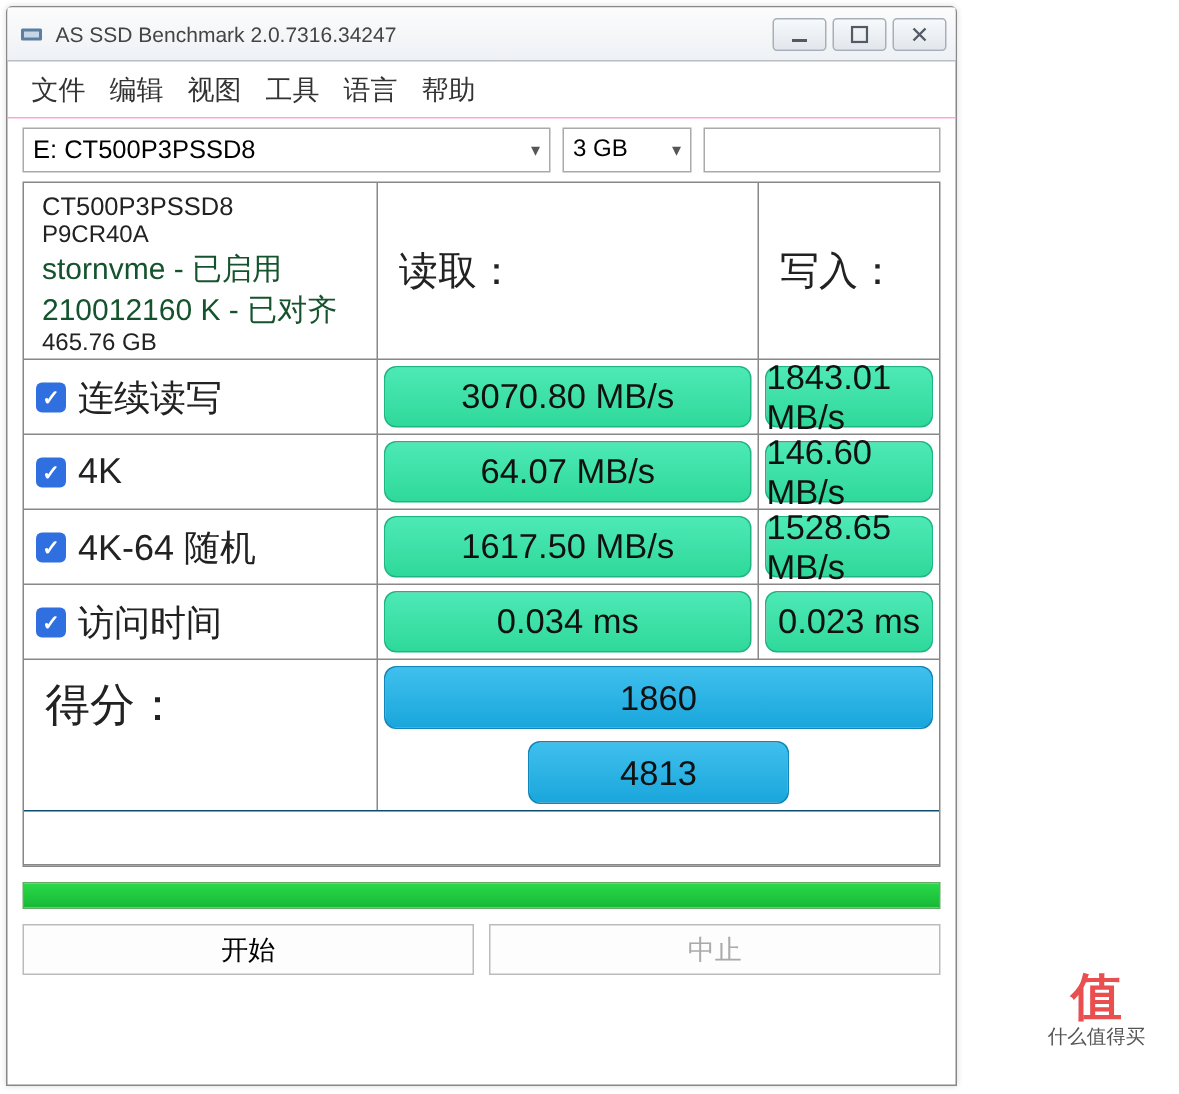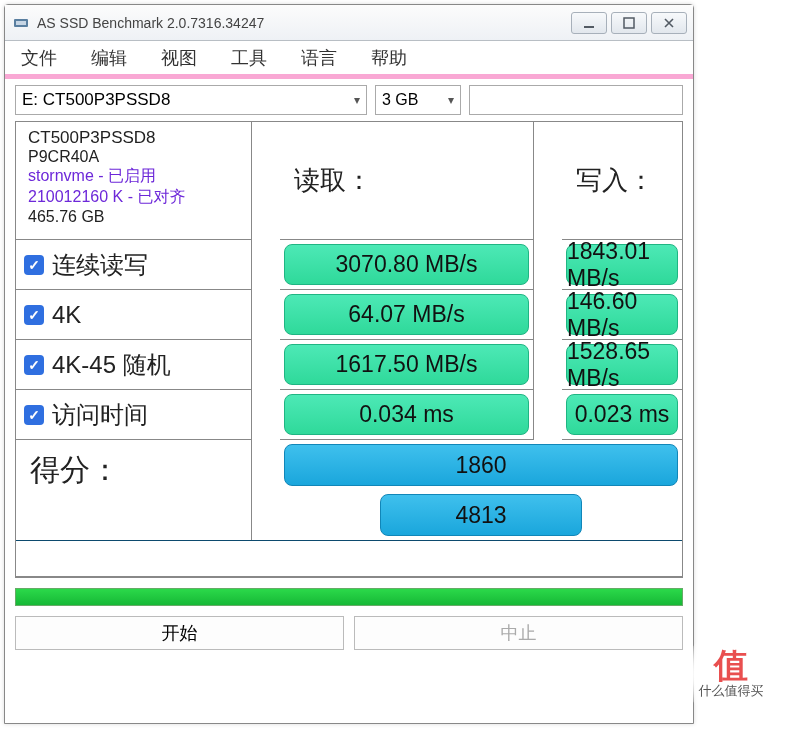--- a/index.html
+++ b/index.html
@@ -1,19 +1,19 @@
 <!DOCTYPE html>
 <html><head>
 <meta charset="utf-8">
 <style>
 * { box-sizing: border-box; margin: 0; padding: 0; font-family: "Microsoft YaHei", "SimSun", sans-serif; }
 body { background: #fff; width: 786px; height: 729px; position: relative; }
 
 .window {
-  position: absolute; left: 4px; top: 4px; width: 690px; height: 720px;
+  position: absolute; left: 4px; top: 4px; width: 634px; height: 720px;
   background: #fff; border: 1px solid #888; border-radius: 4px 4px 0 0;
   box-shadow: 0 0 4px rgba(0,0,0,0.15);
 }
 
 .titlebar {
   height: 36px;
   background: linear-gradient(to bottom, #fcfcfc, #eef1f5);
   border-bottom: 1px solid #b8bec4;
   display: flex; align-items: center;
   padding: 0 6px;
@@ -23,22 +23,22 @@
 .titlebar .win-buttons { display: flex; gap: 4px; }
 .win-btn {
   width: 36px; height: 22px; border: 1px solid #a7b0ba; border-radius: 3px;
   background: linear-gradient(to bottom, #f7f9fb, #e2e7ed);
   display: flex; align-items: center; justify-content: center;
   color: #525a63; cursor: pointer;
 }
 .win-btn svg { width: 12px; height: 12px; }
 
 .menubar {
-  height: 38px; display: flex; align-items: flex-end; padding: 0 8px; gap: 18px;
-  font-size: 18px; color: #333; border-bottom: 5px solid #f9a8d4;
+  height: 38px; display: flex; align-items: center; padding: 0 8px; 
+  font-size: 18px; color: #333; border-bottom: 1px solid #f9a8d4;
 }
 .menu-item { padding: 4px 8px; cursor: pointer; }
 
 .toolbar {
   display: flex; align-items: center; padding: 6px 10px; gap: 8px;
 }
 .drive-select {
   flex: 0 0 352px; height: 30px; border: 1px solid #aaa;
   font-size: 17px; padding: 0 6px; background: #fff;
   display: flex; align-items: center; justify-content: space-between;
@@ -51,35 +51,35 @@
   cursor: pointer;
 }
 .drive-select .chev, .size-select .chev { font-size: 12px; color: #555; }
 .search-box {
   flex: 1; height: 30px; border: 1px solid #aaa; background: #fff;
 }
 
 .grid {
   margin: 0 10px; border: 1px solid #888;
 }
-.row { display: flex; gap: 28px; }
+.row { display: flex; }
 .cell {
   border-right: 1px solid #888; border-bottom: 1px solid #888;
   display: flex; align-items: center;
 }
 .cell:last-child { border-right: none; }
 
 .col-left { flex: 0 0 236px; }
 .col-mid { flex: 0 0 254px; }
 .col-right { flex: 1; }
 
 .info-cell { height: 118px; flex-direction: column; align-items: flex-start; padding: 6px 12px; gap: 0; }
 .info-cell .dev-name { font-size: 17px; color: #222; }
 .info-cell .fw { font-size: 16px; color: #222; }
-.info-cell .green { font-size: 16px; color: #6d28d9; }
+.info-cell .green { font-size: 20px; color: #14532d; }
 .info-cell .capacity { font-size: 16px; color: #222; }
 
 .header-cell { height: 118px; font-size: 26px; color: #222; padding-left: 14px; }
 
 .test-row { height: 50px; }
 .test-label {
   font-size: 24px; color: #222; padding-left: 8px; gap: 8px;
 }
 .checkbox {
   width: 20px; height: 20px; border-radius: 4px; background: #2f6fe0;
@@ -227,21 +227,21 @@
           <div class="pill green">64.07 MB/s</div>
         </div>
       <div class="cell col-right result">
           <div class="pill green">146.60 MB/s</div>
         </div>
     </div>
 
     <div class="row test-row">
       <div class="cell col-left test-label">
         <span class="checkbox">✓</span>
-        <span>4K-45 随机</span>
+        <span>4K-64 随机</span>
       </div>
       <div class="cell col-mid result">
           <div class="pill green">1617.50 MB/s</div>
         </div>
       <div class="cell col-right result">
           <div class="pill green">1528.65 MB/s</div>
         </div>
     </div>
 
     <div class="row test-row">

